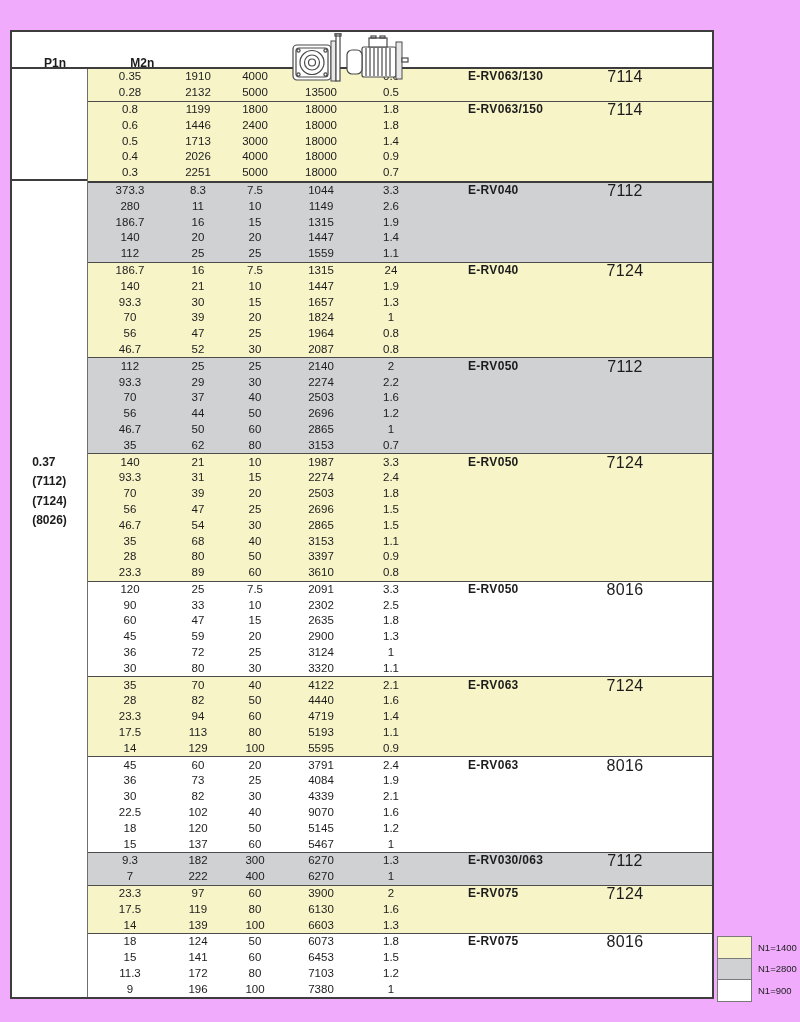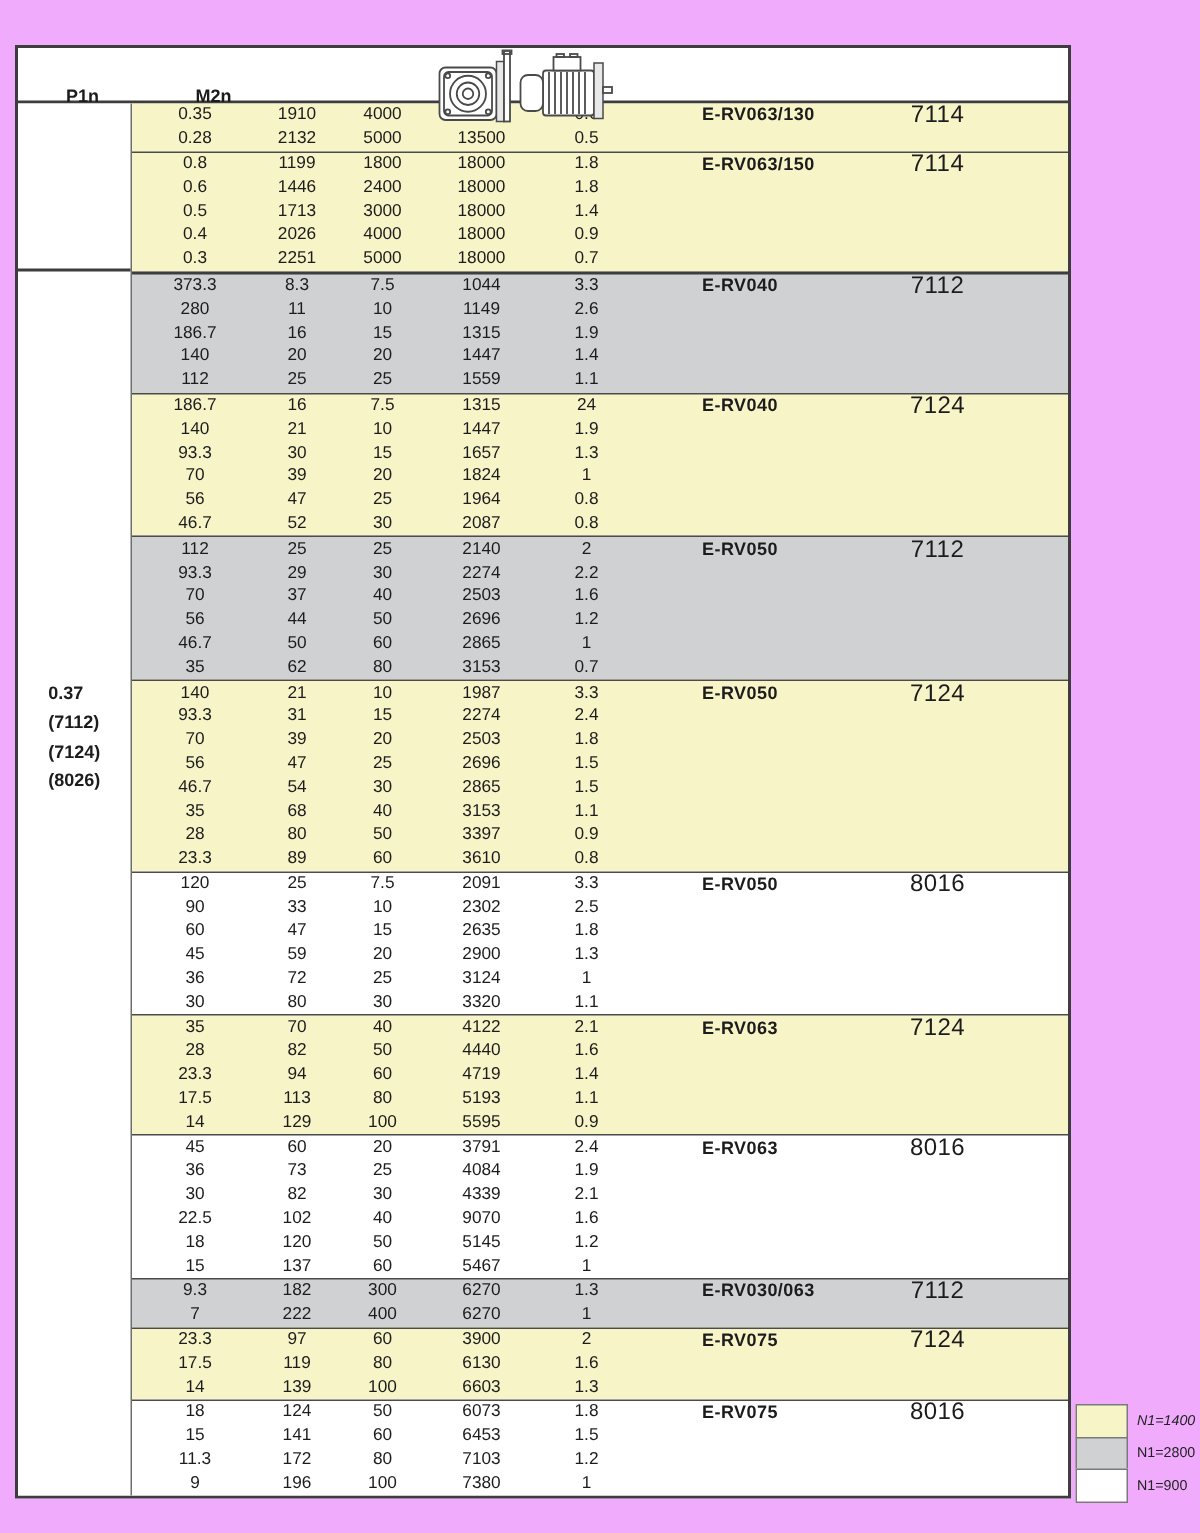--- a/index.html
+++ b/index.html
@@ -47,21 +47,21 @@
     grid-template-columns:84px 52px 62px 70px 70px 172px 54px 1fr;
     height:15.8px; align-items:center;
   }
   .cell { font-size:11.5px; line-height:15px; text-align:center; white-space:nowrap; }
   .cell.c5 { text-align:left; padding-left:42px; font-weight:bold; font-size:12px; letter-spacing:0.3px; }
   .cell.c6 { font-weight:normal; font-size:16px; letter-spacing:0.3px; }
 
   
   .legend { position:absolute; left:717px; top:936px; }
   .legend-row { display:flex; align-items:center; height:22.5px; margin-top:-1px; }
-  .legend-row:first-child { margin-top:0;font-style:italic; }
+  .legend-row:first-child { margin-top:0; }
   .swatch { width:35px; height:22.5px; border:1px solid #7a7a7a; flex:none; }
   .legend-label { margin-left:6px; font-size:9.5px; color:#222222; white-space:nowrap; }
 </style>
 </head>
 <body>
 
 <div id="page">
 
   <div class="spec-table">
 

